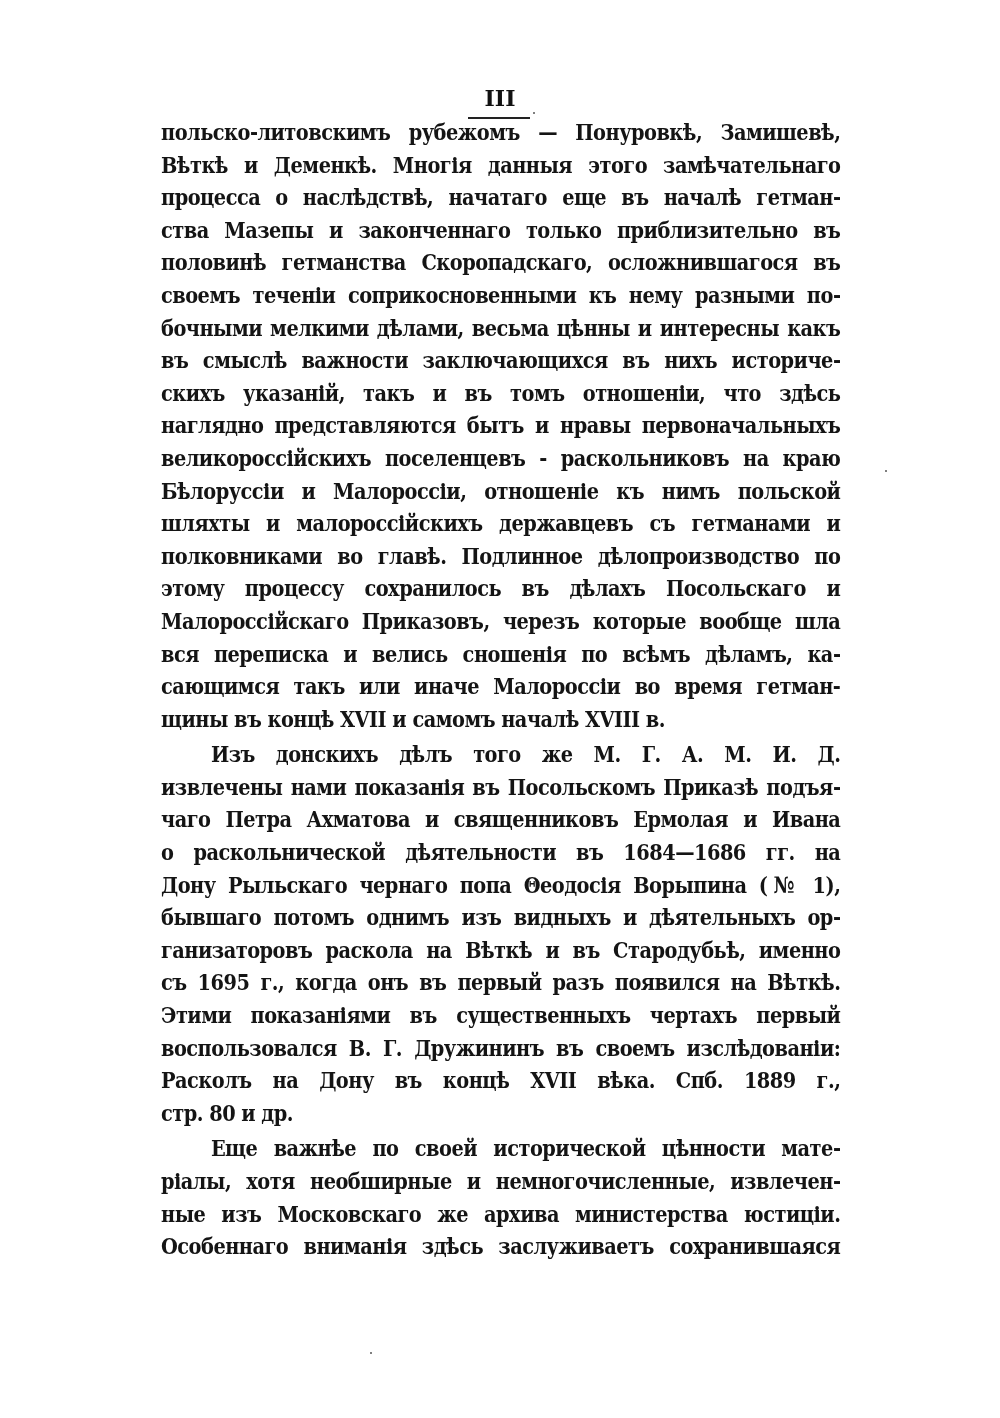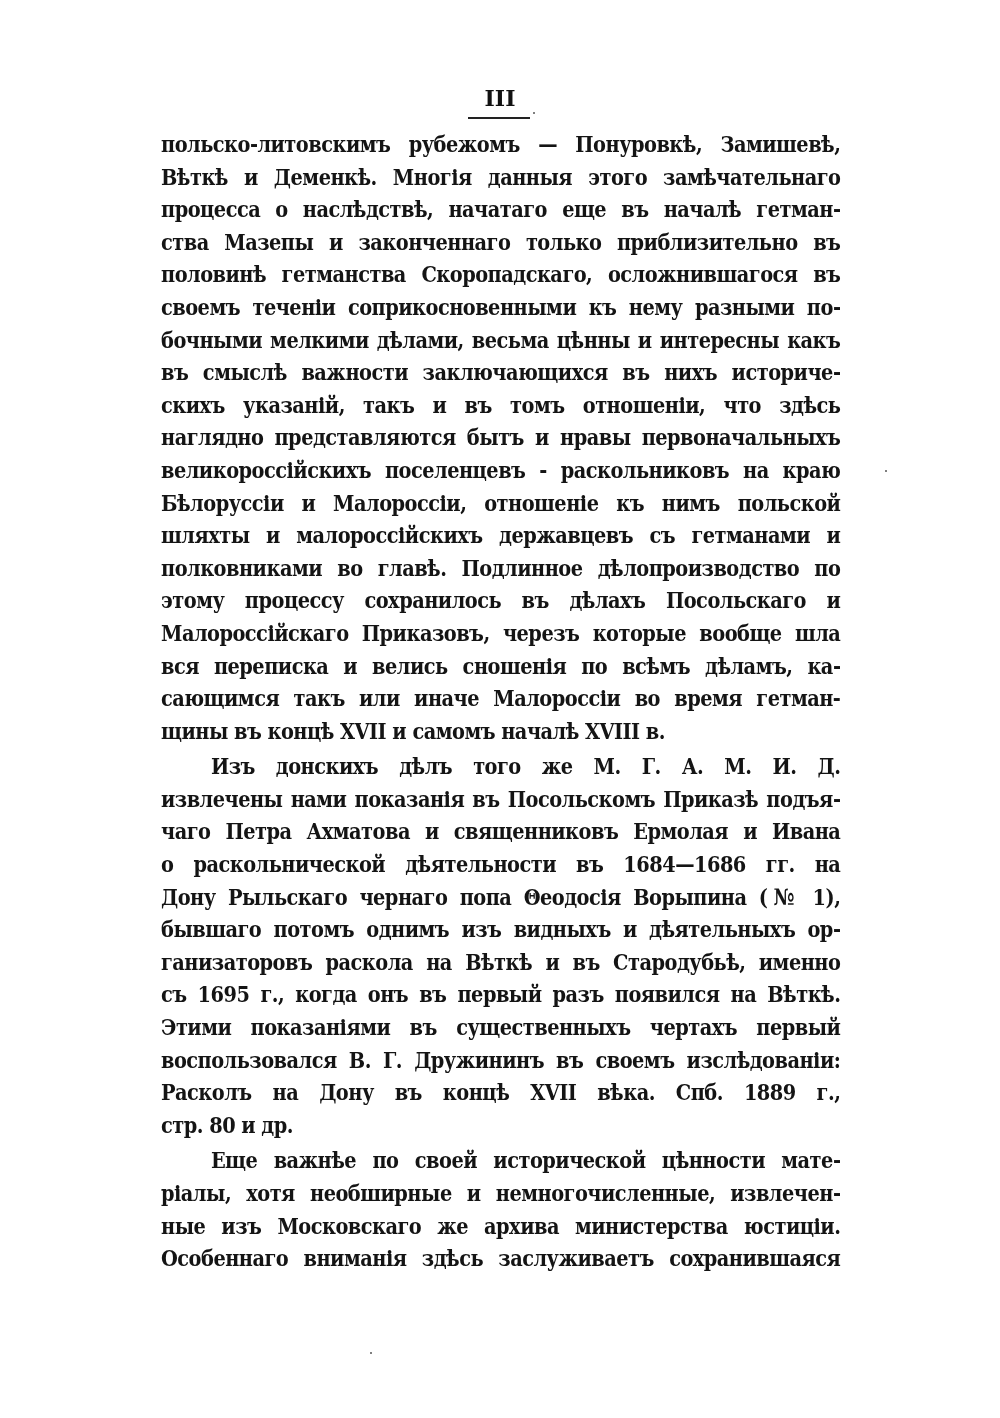--- a/index.html
+++ b/index.html
@@ -36,21 +36,21 @@
       position: absolute;
       left: 468px;
       top: 117px;
       width: 62px;
       height: 2px;
       background: #222;
     }
     .text-block {
       position: absolute;
       left: 161px;
-      top: 128px;
+      top: 116px;
       width: 680px;
     }
     .line {
       display: block;
       height: 32.6px;
       line-height: 32.6px;
       font-family: "DejaVu Serif", serif;
       font-size: 22.5px;
       font-weight: bold;
       color: #141414;

